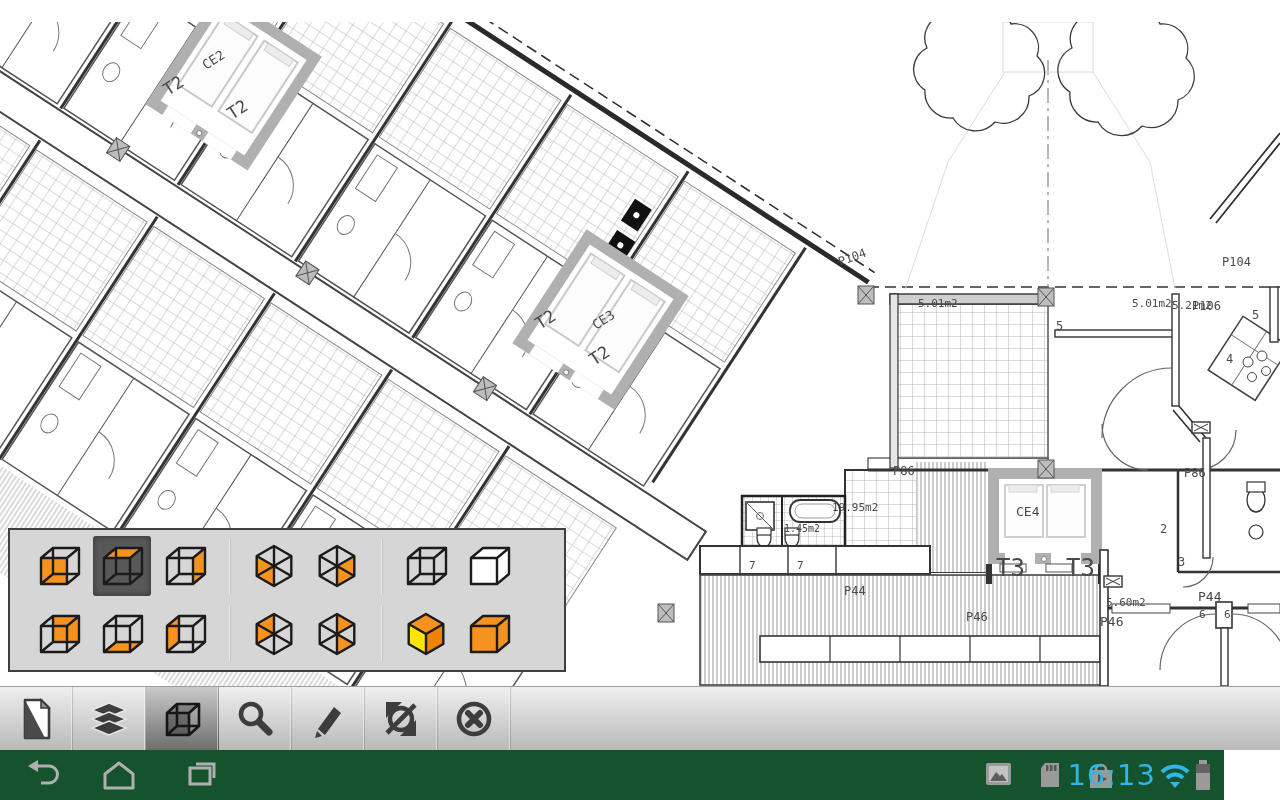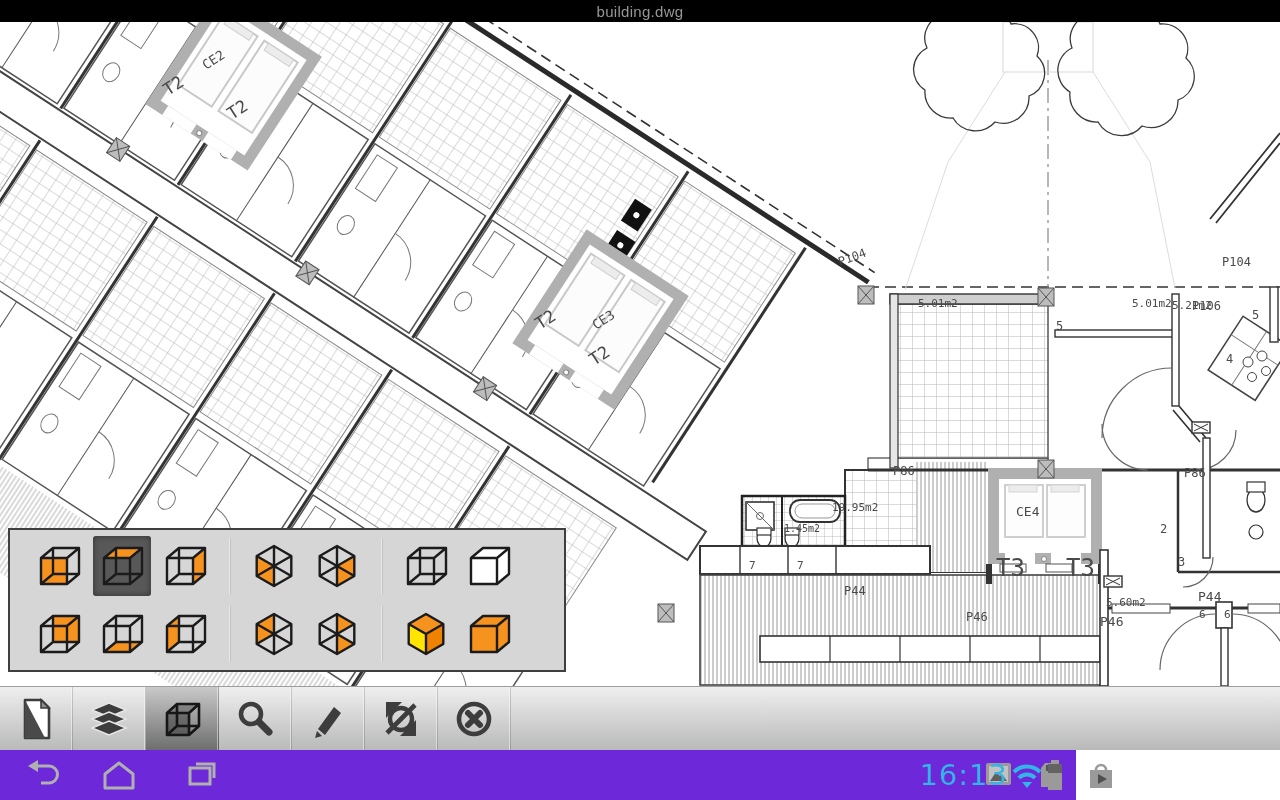--- a/index.html
+++ b/index.html
@@ -23,33 +23,30 @@
   .vc-div{width:1px;height:56px;background:#e9e9e9;margin:0 15px 0 10px;box-shadow:1px 0 0 #c2c2c2;}
   
   #toolbar{position:absolute;left:0;top:686px;width:1280px;height:64px;z-index:25;
            background:linear-gradient(#efefef,#b9b9b9);border-top:1px solid #9d9d9d;box-sizing:border-box;
            display:flex;}
   .tb-btn{width:73px;height:100%;display:flex;align-items:center;justify-content:center;
           border-right:1px solid rgba(0,0,0,.16);box-shadow:inset -1px 0 rgba(255,255,255,.45);
           background:transparent;border-top:0;border-bottom:0;border-left:0;padding:0;cursor:pointer;}
   .tb-btn.selected{background:linear-gradient(#c9c9c9,#6e6e6e);}
   
-  #navbar{position:absolute;left:0;top:750px;width:1076px;height:50px;background:#6d28d9;z-index:30;}
+  #navbar{position:absolute;left:0;top:750px;width:1224px;height:50px;background:#14532d;z-index:30;}
   .nav-ic{position:absolute;top:7px;}
   #clock{position:absolute;right:68px;top:8px;color:#33b5e5;font-size:29px;
          font-family:"DejaVu Sans",sans-serif;font-weight:400;letter-spacing:1px;}
 </style>
 </head>
 <body>
 
 <div id="screen">
 
-  <div id="titlebar">
-    <span class="t">building.dwg</span>
-  </div>
 
   <svg id="plan" viewBox="0 22 1280 664">
     <defs>
       <pattern id="g11" width="12" height="12" patternUnits="userSpaceOnUse">
         <rect width="12" height="12" fill="#fff"></rect>
           <path d="M12 0H0V12" fill="none" stroke="#b5b5b5" stroke-width="1"></path>
       </pattern>
       <pattern id="g8" width="8" height="8" patternUnits="userSpaceOnUse">
         <rect width="8" height="8" fill="#fff"></rect>
           <path d="M8 0H0V8" fill="none" stroke="#a9a9a9" stroke-width=".8"></path>

